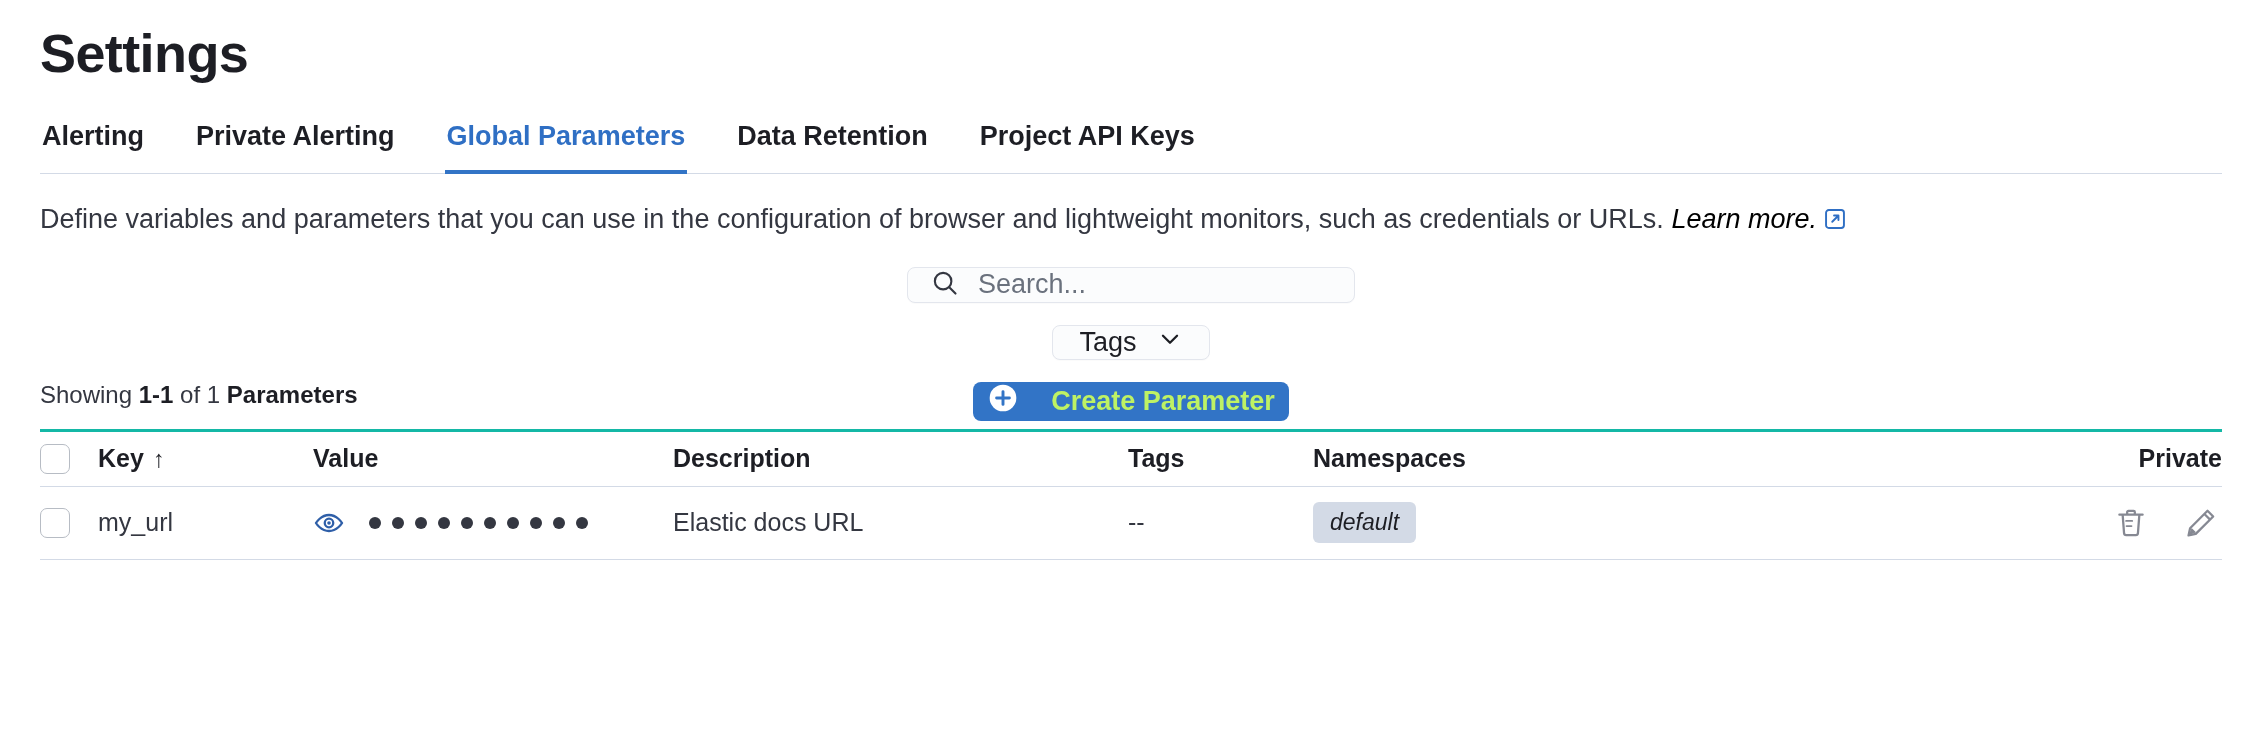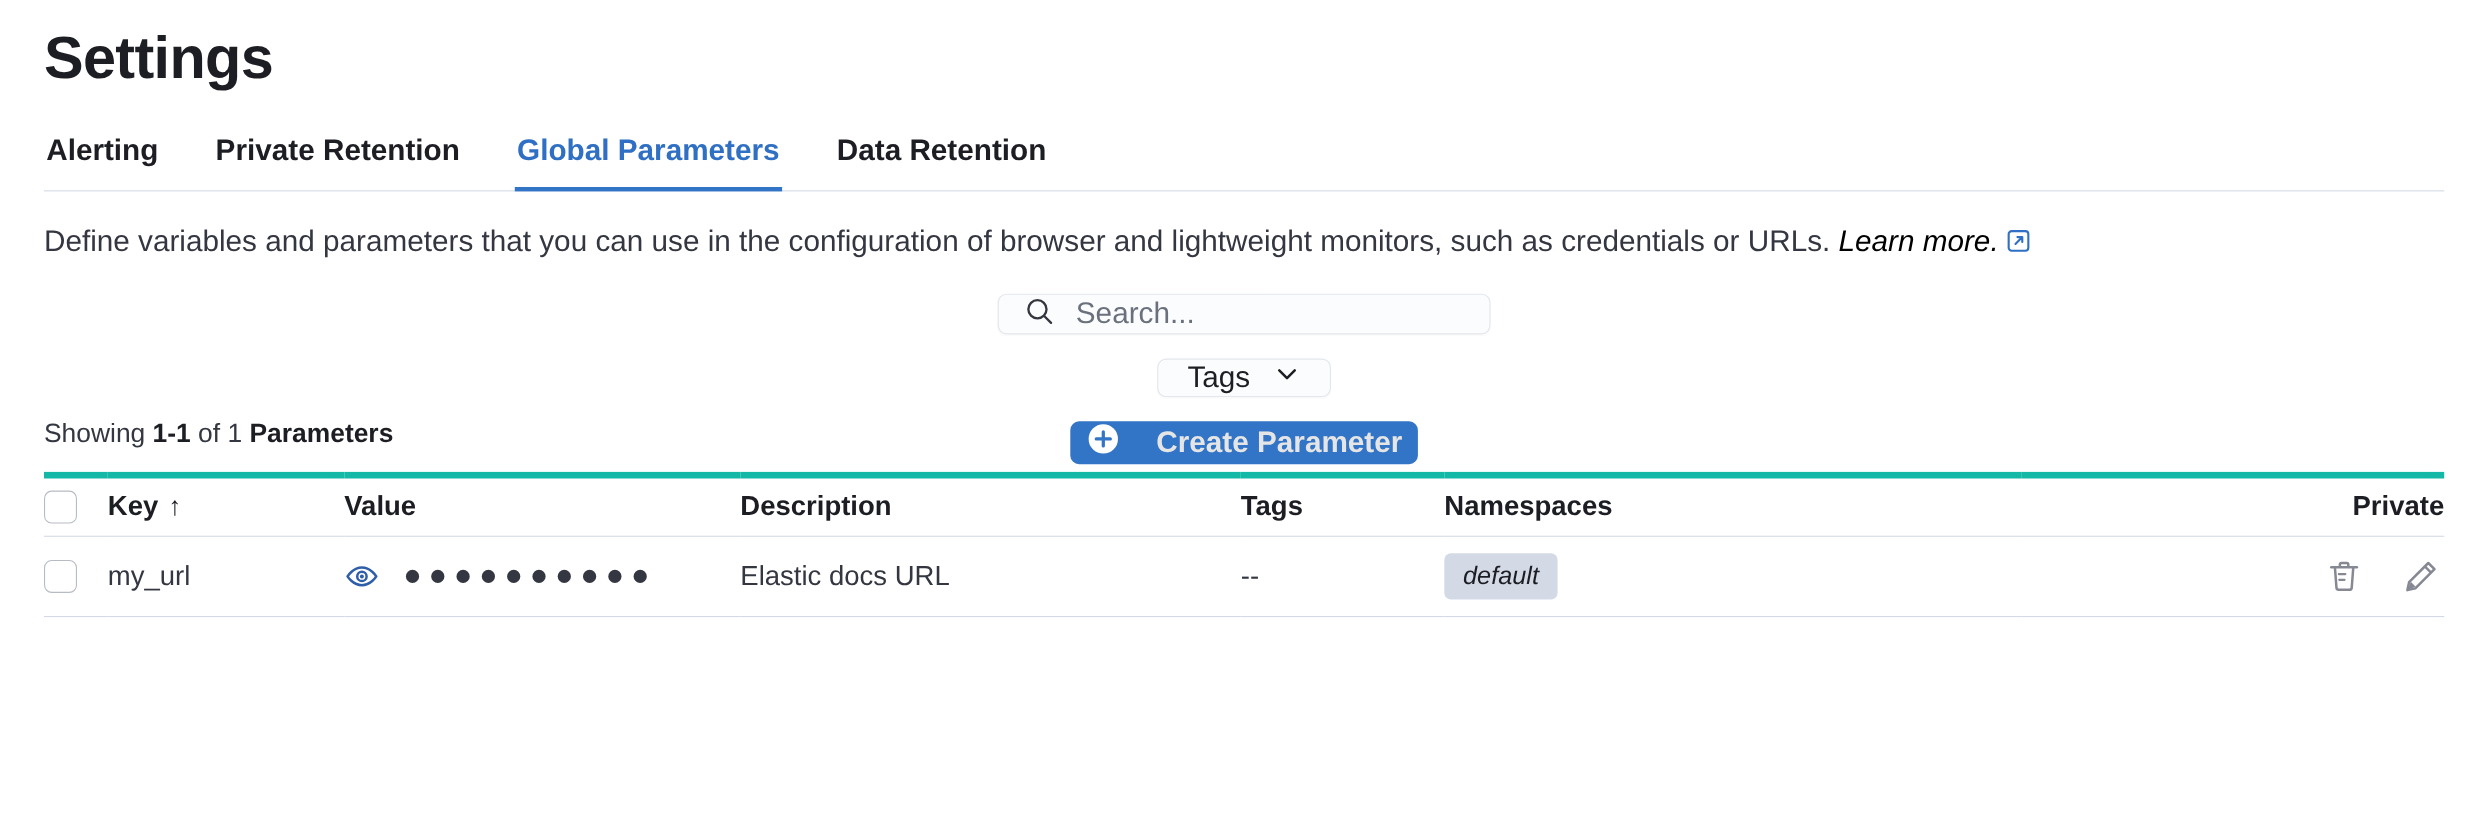--- a/index.html
+++ b/index.html
@@ -117,21 +117,21 @@
     display: flex;
     align-items: center;
     gap: 32px;
     background: #3274c6;
     border: none;
     border-radius: 8px;
     padding: 0 14px;
     font-family: "Liberation Sans", sans-serif;
     font-size: 27px;
     font-weight: 700;
-    color: #e5e5e5;
+    color: #bef264;
     cursor: pointer;
   }
 
   
   .showing {
     margin-top: 44px;
     font-size: 24px;
     color: #343741;
     line-height: 1.2;
   }
@@ -148,21 +148,21 @@
   table.params td {
     text-align: left;
     vertical-align: middle;
     padding: 0;
   }
   table.params thead tr { height: 56px; }
   table.params thead th {
     font-size: 25px;
     font-weight: 700;
     color: #1d1e24;
-    border-top: 6px solid #14b8a6;
+    border-top: 3px solid #14b8a6;
     border-bottom: 1px solid #d3dae6;
   }
   table.params tbody tr { height: 73px; }
   table.params tbody td {
     font-size: 25px;
     color: #343741;
     border-bottom: 1px solid #d3dae6;
   }
   .col-check { width: 58px; }
   .col-key   { width: 215px; }
@@ -215,23 +215,24 @@
 </style>
 </head>
 <body>
 
 <div class="page">
 
   <h1 class="page-title">Settings</h1>
 
   <nav class="tabs">
     <div class="tab">Alerting</div>
-    <div class="tab">Private Retention</div>
+    <div class="tab">Private Alerting</div>
     <div class="tab active">Global Parameters</div>
     <div class="tab">Data Retention</div>
+    <div class="tab">Project API Keys</div>
   </nav>
 
   <p class="description"><span>Define variables and parameters that you can use in the configuration of browser and lightweight monitors, such as credentials or URLs. </span><span class="link">Learn more.</span><span class="ext-icon"><svg width="22" height="22" viewBox="0 0 16 16" fill="none">
           <rect x="1.5" y="1.5" width="13" height="13" rx="2" stroke="#2f6fc4" stroke-width="1.4"></rect>
           <path d="M6 10L10.2 5.8M10.5 5.5v3.2M10.5 5.5H7.3" stroke="#2f6fc4" stroke-width="1.4" stroke-linecap="round" stroke-linejoin="round"></path>
         </svg></span></p>
 
   <div class="controls">
     <label class="search-box">
       <span>

